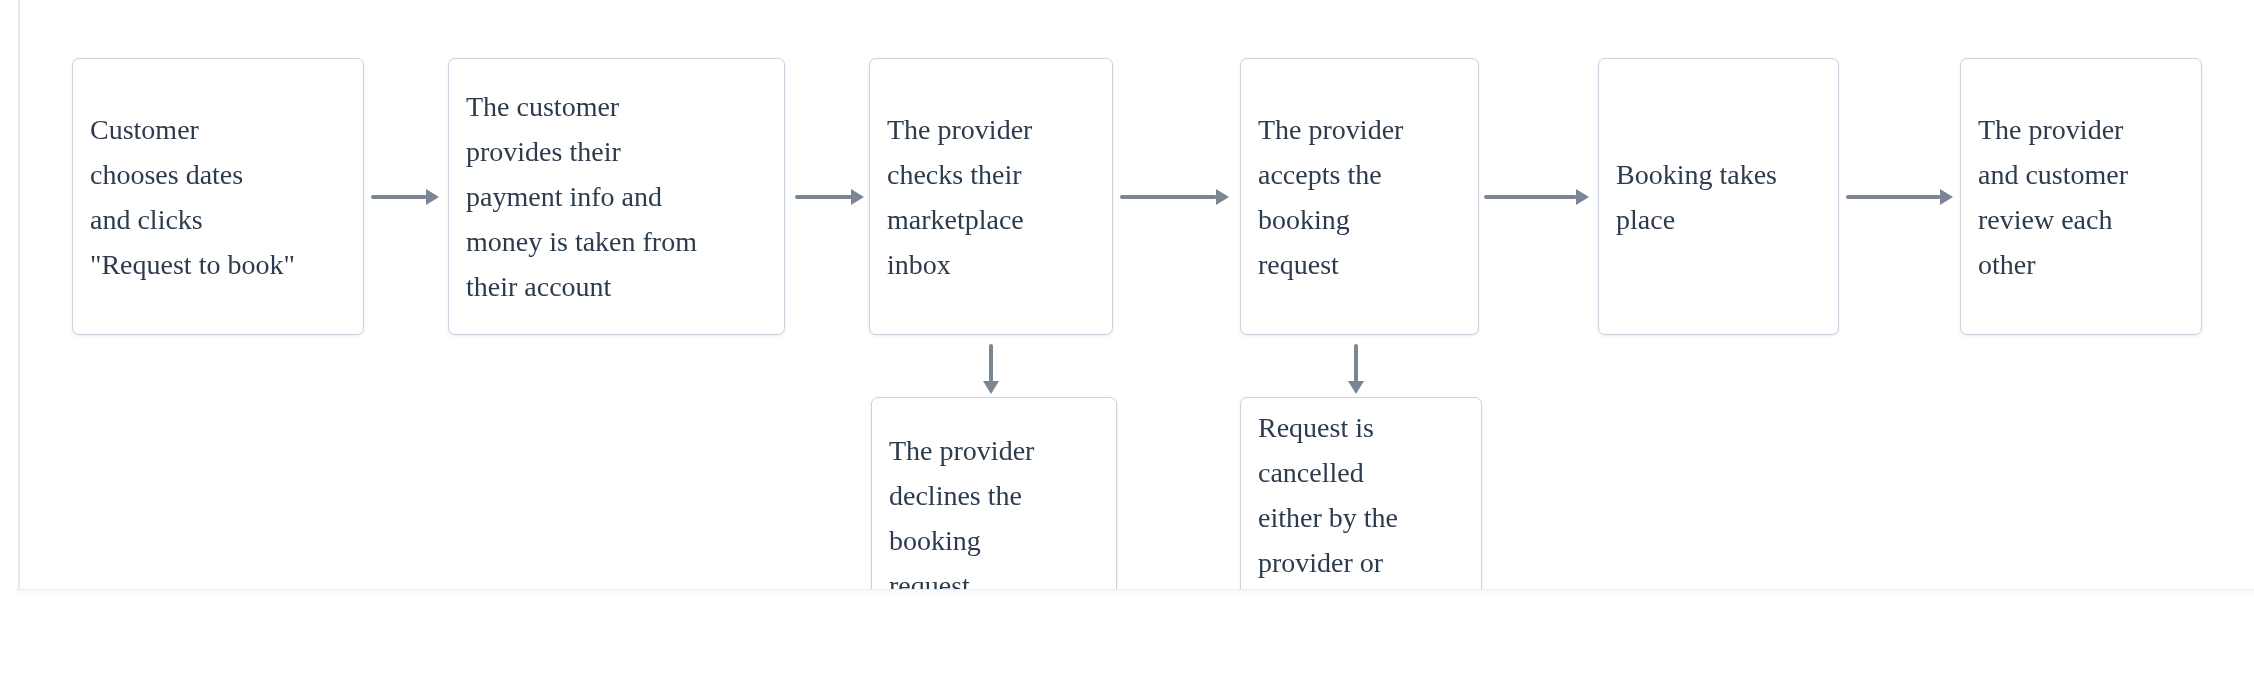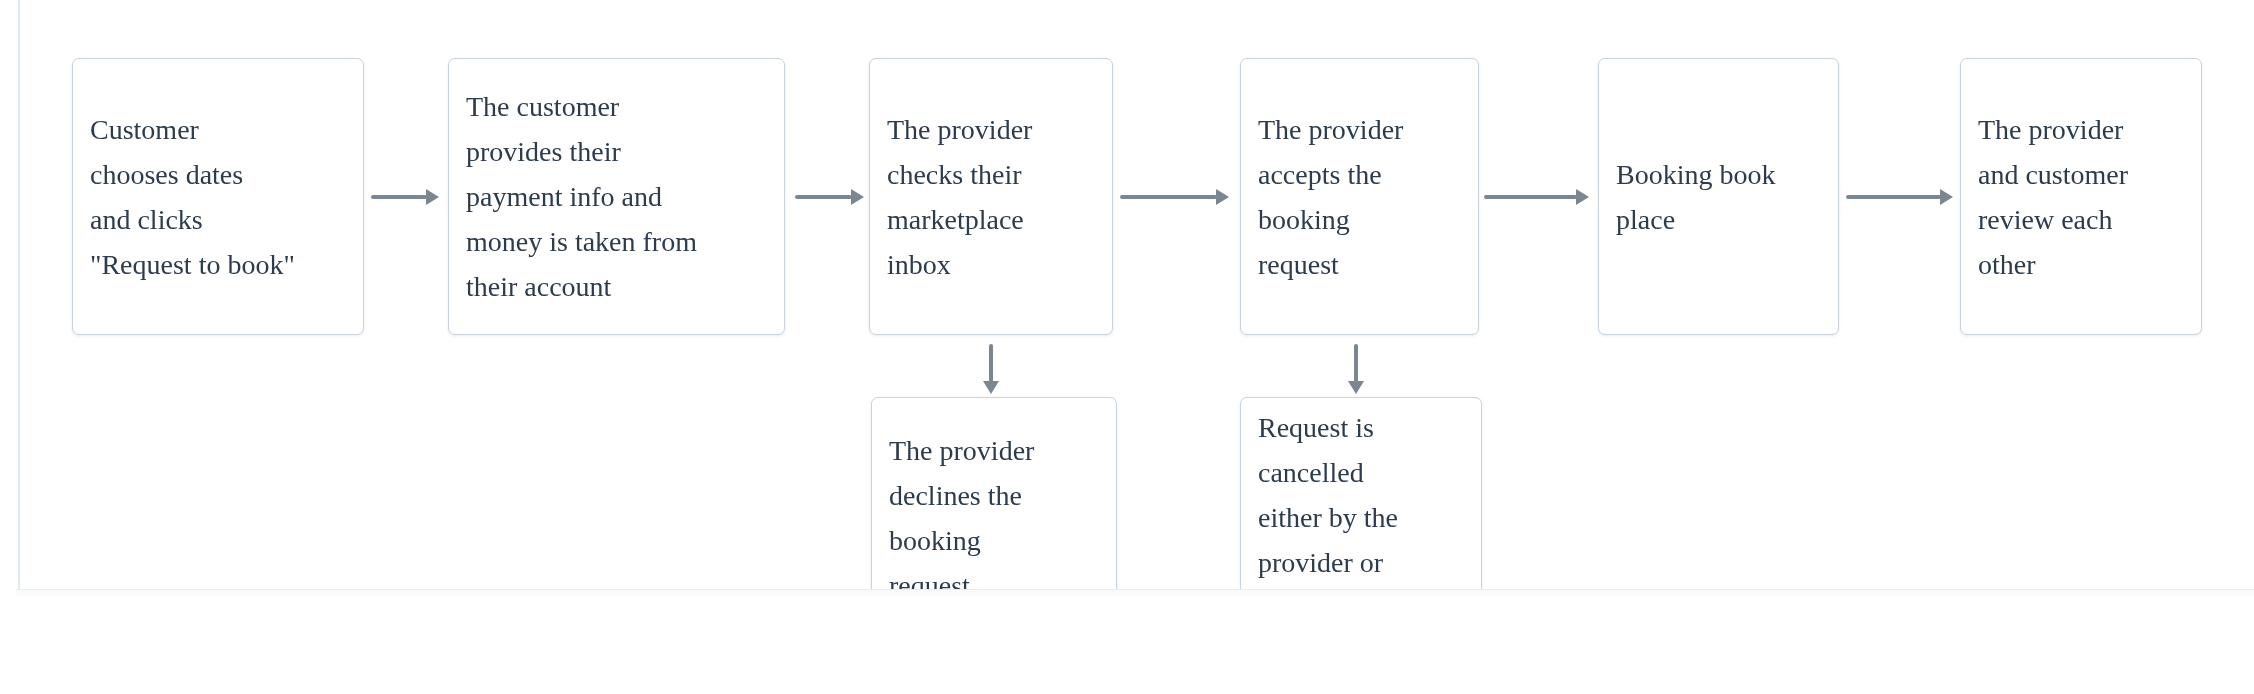--- a/index.html
+++ b/index.html
@@ -112,21 +112,21 @@
   <div class="node" style="left:1224px; top:58px; width:239px; height:277px">
     <p class="node-text">The provider
 accepts the
 booking
 request</p>
   </div>
 
   <div class="arrow-h" style="left:1468px; top:195px; width:93px"></div>
 
   <div class="node" style="left:1582px; top:58px; width:241px; height:277px">
-    <p class="node-text">Booking book
+    <p class="node-text">Booking takes
 place</p>
   </div>
 
   <div class="arrow-h" style="left:1830px; top:195px; width:95px"></div>
 
   <div class="node" style="left:1944px; top:58px; width:242px; height:277px">
     <p class="node-text">The provider
 and customer
 review each
 other</p>

